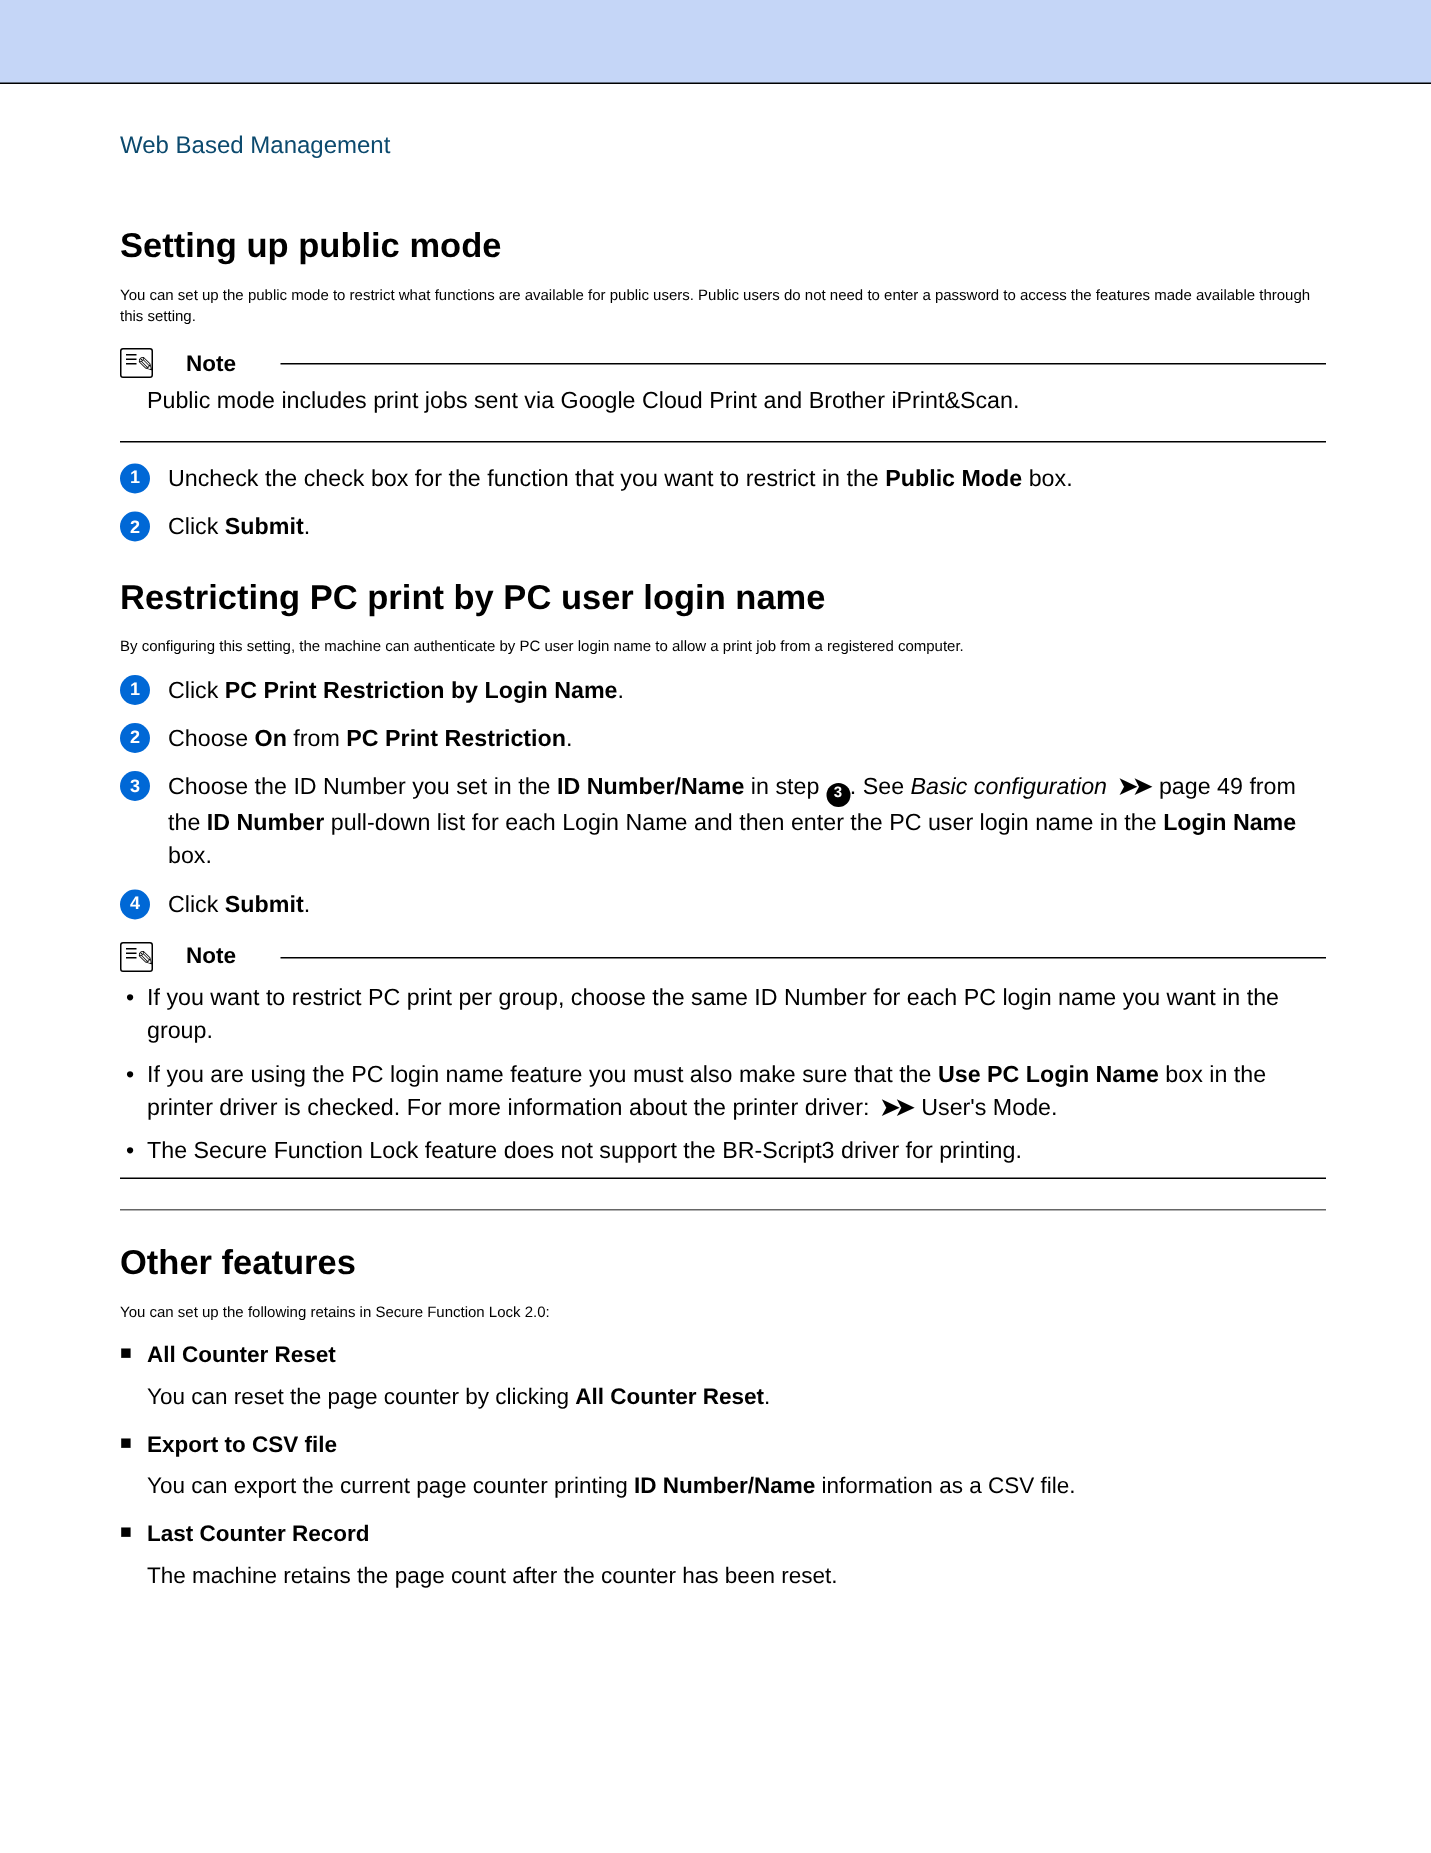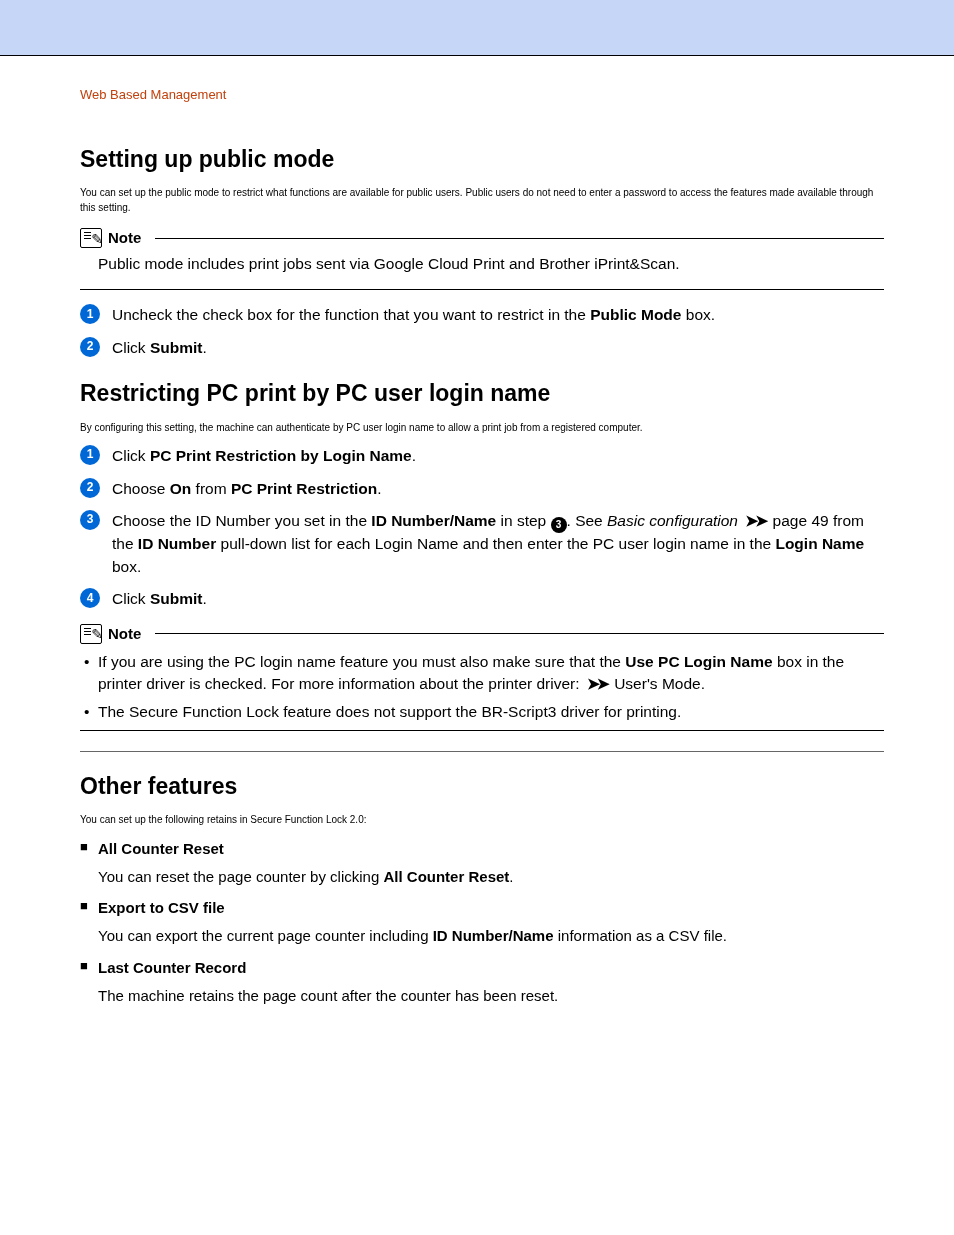--- a/index.html
+++ b/index.html
@@ -15,41 +15,41 @@
   .top-bar {
     height: 56px;
     background: #c5d6f7;
     border-bottom: 1px solid #000;
   }
   .page {
     padding: 30px 70px 40px 80px;
     position: relative;
   }
   .breadcrumb {
-    font-size: 13px;
-    color: #c2410c;
+    font-size: 16px;
+    color: #0c4a6e;
     margin-bottom: 38px;
   }
   .h3 {
     font-size: 23px;
     font-weight: bold;
     margin: 18px 0 10px 0;
   }
   .para {
     margin-bottom: 10px;
     font-size: 10px;
   }
   .note-box {
     margin-top: 12px;
     margin-bottom: 14px;
   }
   .note-head {
     display: flex;
     align-items: center;
-    gap: 6px;
+    gap: 22px;
   }
   .note-head .label { font-weight: bold; font-size: 15px; }
   .note-line {
     flex: 1;
     border-top: 1px solid #000;
     margin-left: 8px;
   }
   .note-icon {
     width: 22px; height: 20px;
     border: 1px solid #000;
@@ -178,41 +178,42 @@
     </li>
   </ul>
 
   <div class="note-box">
     <div class="note-head">
       <span class="note-icon"></span>
       <span class="label">Note</span>
       <span class="note-line"></span>
     </div>
     <ul class="bullets note-body-pad">
+      <li>If you want to restrict PC print per group, choose the same ID Number for each PC login name you want in the group.</li>
       <li>
         <span>If you are using the PC login name feature you must also make sure that the </span><span class="bold">Use PC Login Name</span><span> box in the printer driver is checked. For more information about the printer driver: </span><span class="dbl-arrow">➤➤</span><span> User's Mode.</span>
       </li>
       <li>The Secure Function Lock feature does not support the BR-Script3 driver for printing.</li>
     </ul>
     <div class="note-close"></div>
   </div>
 
   <hr class="sep">
 
   <div class="h3">Other features</div>
   <p class="para">You can set up the following retains in Secure Function Lock 2.0:</p>
 
   <ul class="sq-bullets">
     <li>
       <span class="sq-title">All Counter Reset</span>
       <span class="sub"><span>You can reset the page counter by clicking </span><span class="bold">All Counter Reset</span><span>.</span></span>
     </li>
     <li>
       <span class="sq-title">Export to CSV file</span>
-      <span class="sub"><span>You can export the current page counter including </span><span class="bold">ID Number/Name</span><span> information as a CSV file.</span></span>
+      <span class="sub"><span>You can export the current page counter printing </span><span class="bold">ID Number/Name</span><span> information as a CSV file.</span></span>
     </li>
     <li>
       <span class="sq-title">Last Counter Record</span>
       <span class="sub">The machine retains the page count after the counter has been reset.</span>
     </li>
   </ul>
 
 </div>
 
 </body></html>

